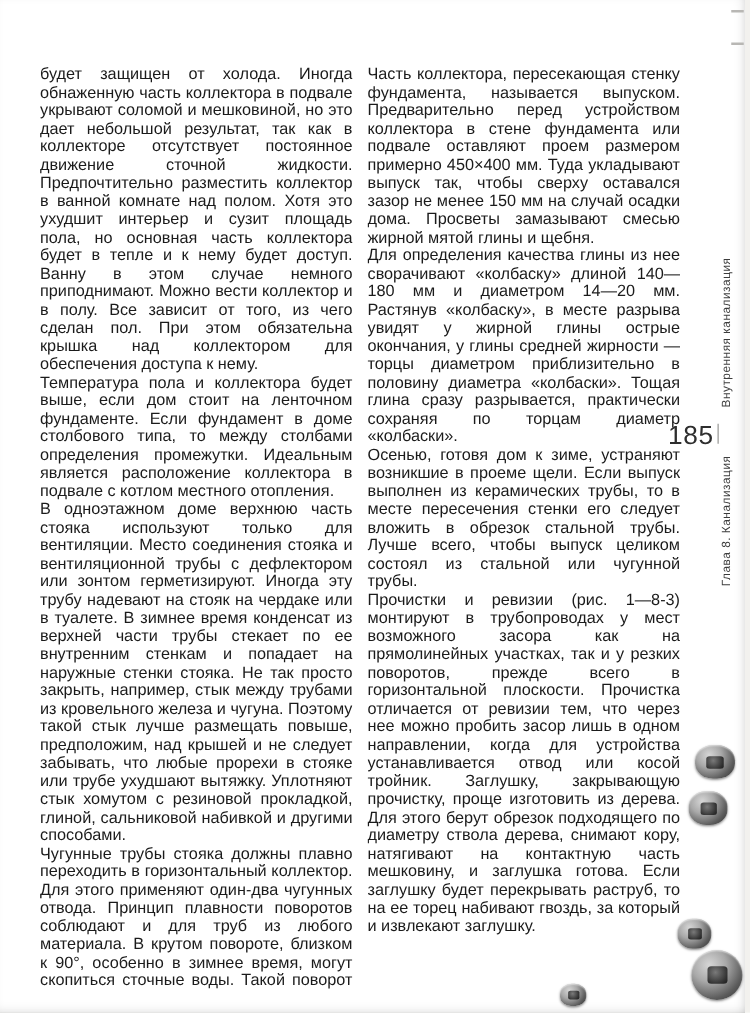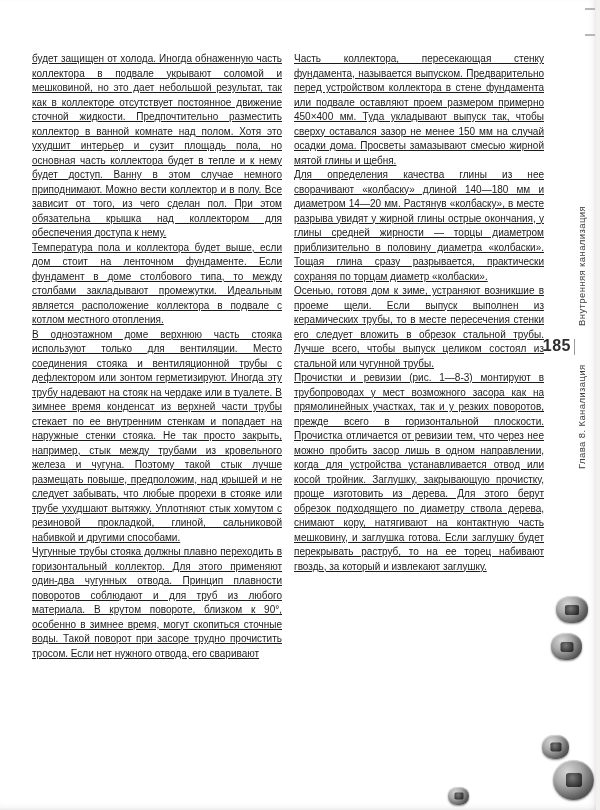--- a/index.html
+++ b/index.html
@@ -24,25 +24,24 @@
     left: 32px;
     top: 52px;
     width: 512px;
     height: 740px;
     display: flex;
     gap: 12px;
   }
   .col {
     width: 250px;
     color: #1b1b1b;
-    font-size: 10px;
+    font-size: 13px;
     line-height: 14.5px;
     text-align: justify;
     overflow: hidden;
-    text-decoration: underline;
   }
   .col p { margin: 0; }
   
   .side-label {
     position: absolute;
     writing-mode: vertical-rl;
     transform: rotate(180deg);
     font-size: 9.5px;
     letter-spacing: 0.4px;
     color: #3c3c3c;
@@ -56,22 +55,22 @@
   }
   .side-label.bottom {
     right: 9px;
     top: 360px;
     height: 114px;
   }
   .page-number {
     position: absolute;
     right: 25px;
     top: 337px;
-    font-size: 16px;
-    font-weight: bold;
+    font-size: 21px;
+    font-weight: normal;
     color: #2e2e2e;
     letter-spacing: 0.5px;
     text-align: right;
   }
   .side-rule {
     position: absolute;
     right: 21px;
     top: 339px;
     width: 1px;
     height: 16px;
@@ -112,21 +111,21 @@
   .plug-e .drive { width: 9px; height: 7px; }
 </style>
 </head>
 <body>
 
 <div class="page">
 
   <div class="text-area">
     <div class="col">
       <p>будет защищен от холода. Иногда обнаженную часть коллектора в подвале укрывают соломой и мешковиной, но это дает небольшой результат, так как в коллекторе отсутствует постоянное движение сточной жидкости. Предпочтительно разместить коллектор в ванной комнате над полом. Хотя это ухудшит интерьер и сузит площадь пола, но основная часть коллектора будет в тепле и к нему будет доступ. Ванну в этом случае немного приподнимают. Можно вести коллектор и в полу. Все зависит от того, из чего сделан пол. При этом обязательна крышка над коллектором для обеспечения доступа к нему.</p>
-      <p>Температура пола и коллектора будет выше, если дом стоит на ленточном фундаменте. Если фундамент в доме столбового типа, то между столбами закладывают промежутки. Идеальным является расположение коллектора в подвале с котлом местного отопления.</p>
+      <p>Температура пола и коллектора будет выше, если дом стоит на ленточном фундаменте. Если фундамент в доме столбового типа, то между столбами определения промежутки. Идеальным является расположение коллектора в подвале с котлом местного отопления.</p>
       <p>В одноэтажном доме верхнюю часть стояка используют только для вентиляции. Место соединения стояка и вентиляционной трубы с дефлектором или зонтом герметизируют. Иногда эту трубу надевают на стояк на чердаке или в туалете. В зимнее время конденсат из верхней части трубы стекает по ее внутренним стенкам и попадает на наружные стенки стояка. Не так просто закрыть, например, стык между трубами из кровельного железа и чугуна. Поэтому такой стык лучше размещать повыше, предположим, над крышей и не следует забывать, что любые прорехи в стояке или трубе ухудшают вытяжку. Уплотняют стык хомутом с резиновой прокладкой, глиной, сальниковой набивкой и другими способами.</p>
       <p>Чугунные трубы стояка должны плавно переходить в горизонтальный коллектор. Для этого применяют один-два чугунных отвода. Принцип плавности поворотов соблюдают и для труб из любого материала. В крутом повороте, близком к 90°, особенно в зимнее время, могут скопиться сточные воды. Такой поворот при засоре трудно прочистить тросом. Если нет нужного отвода, его сваривают</p>
     </div>
     <div class="col">
       <p>Часть коллектора, пересекающая стенку фундамента, называется выпуском. Предварительно перед устройством коллектора в стене фундамента или подвале оставляют проем размером примерно 450×400 мм. Туда укладывают выпуск так, чтобы сверху оставался зазор не менее 150 мм на случай осадки дома. Просветы замазывают смесью жирной мятой глины и щебня.</p>
       <p>Для определения качества глины из нее сворачивают «колбаску» длиной 140—180 мм и диаметром 14—20 мм. Растянув «колбаску», в месте разрыва увидят у жирной глины острые окончания, у глины средней жирности — торцы диаметром приблизительно в половину диаметра «колбаски». Тощая глина сразу разрывается, практически сохраняя по торцам диаметр «колбаски».</p>
       <p>Осенью, готовя дом к зиме, устраняют возникшие в проеме щели. Если выпуск выполнен из керамических трубы, то в месте пересечения стенки его следует вложить в обрезок стальной трубы. Лучше всего, чтобы выпуск целиком состоял из стальной или чугунной трубы.</p>
       <p>Прочистки и ревизии (рис. 1—8-3) монтируют в трубопроводах у мест возможного засора как на прямолинейных участках, так и у резких поворотов, прежде всего в горизонтальной плоскости. Прочистка отличается от ревизии тем, что через нее можно пробить засор лишь в одном направлении, когда для устройства устанавливается отвод или косой тройник. Заглушку, закрывающую прочистку, проще изготовить из дерева. Для этого берут обрезок подходящего по диаметру ствола дерева, снимают кору, натягивают на контактную часть мешковину, и заглушка готова. Если заглушку будет перекрывать раструб, то на ее торец набивают гвоздь, за который и извлекают заглушку.</p>
     </div>
   </div>

